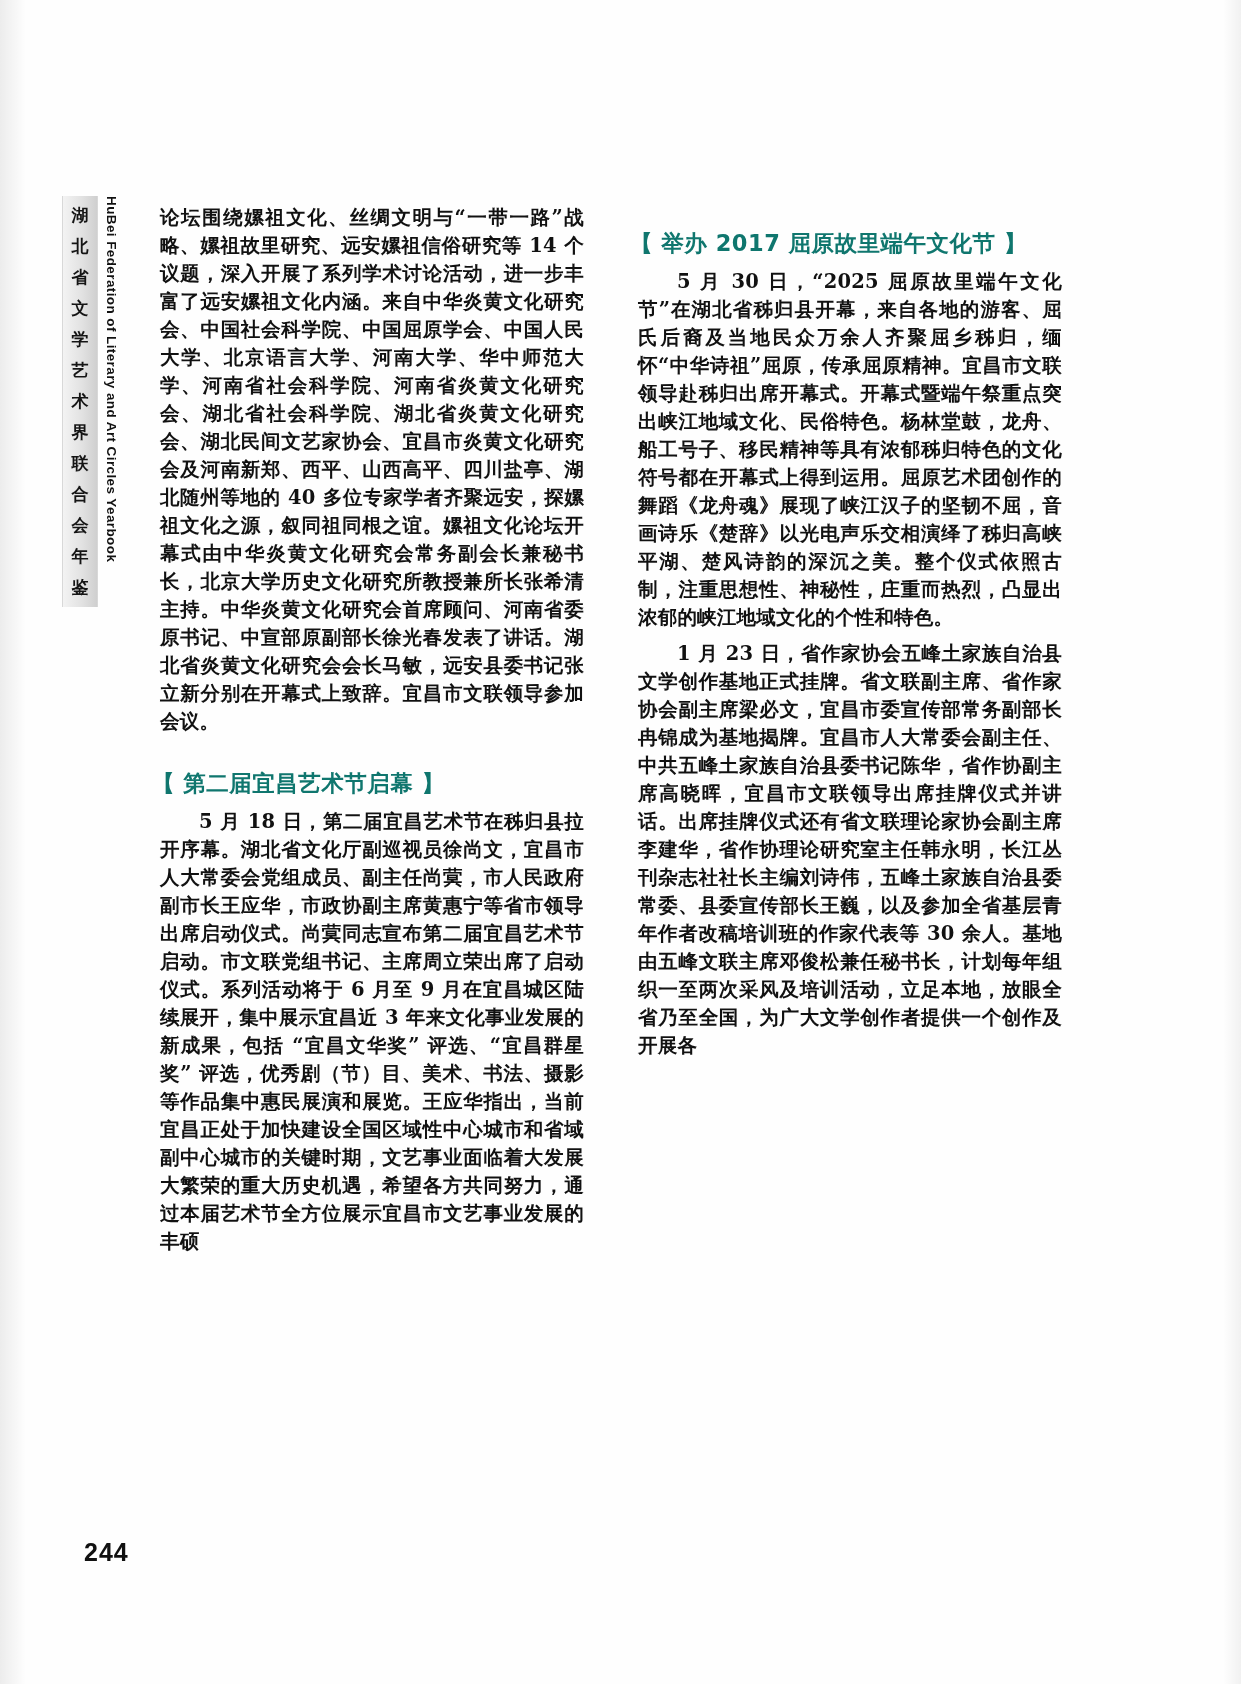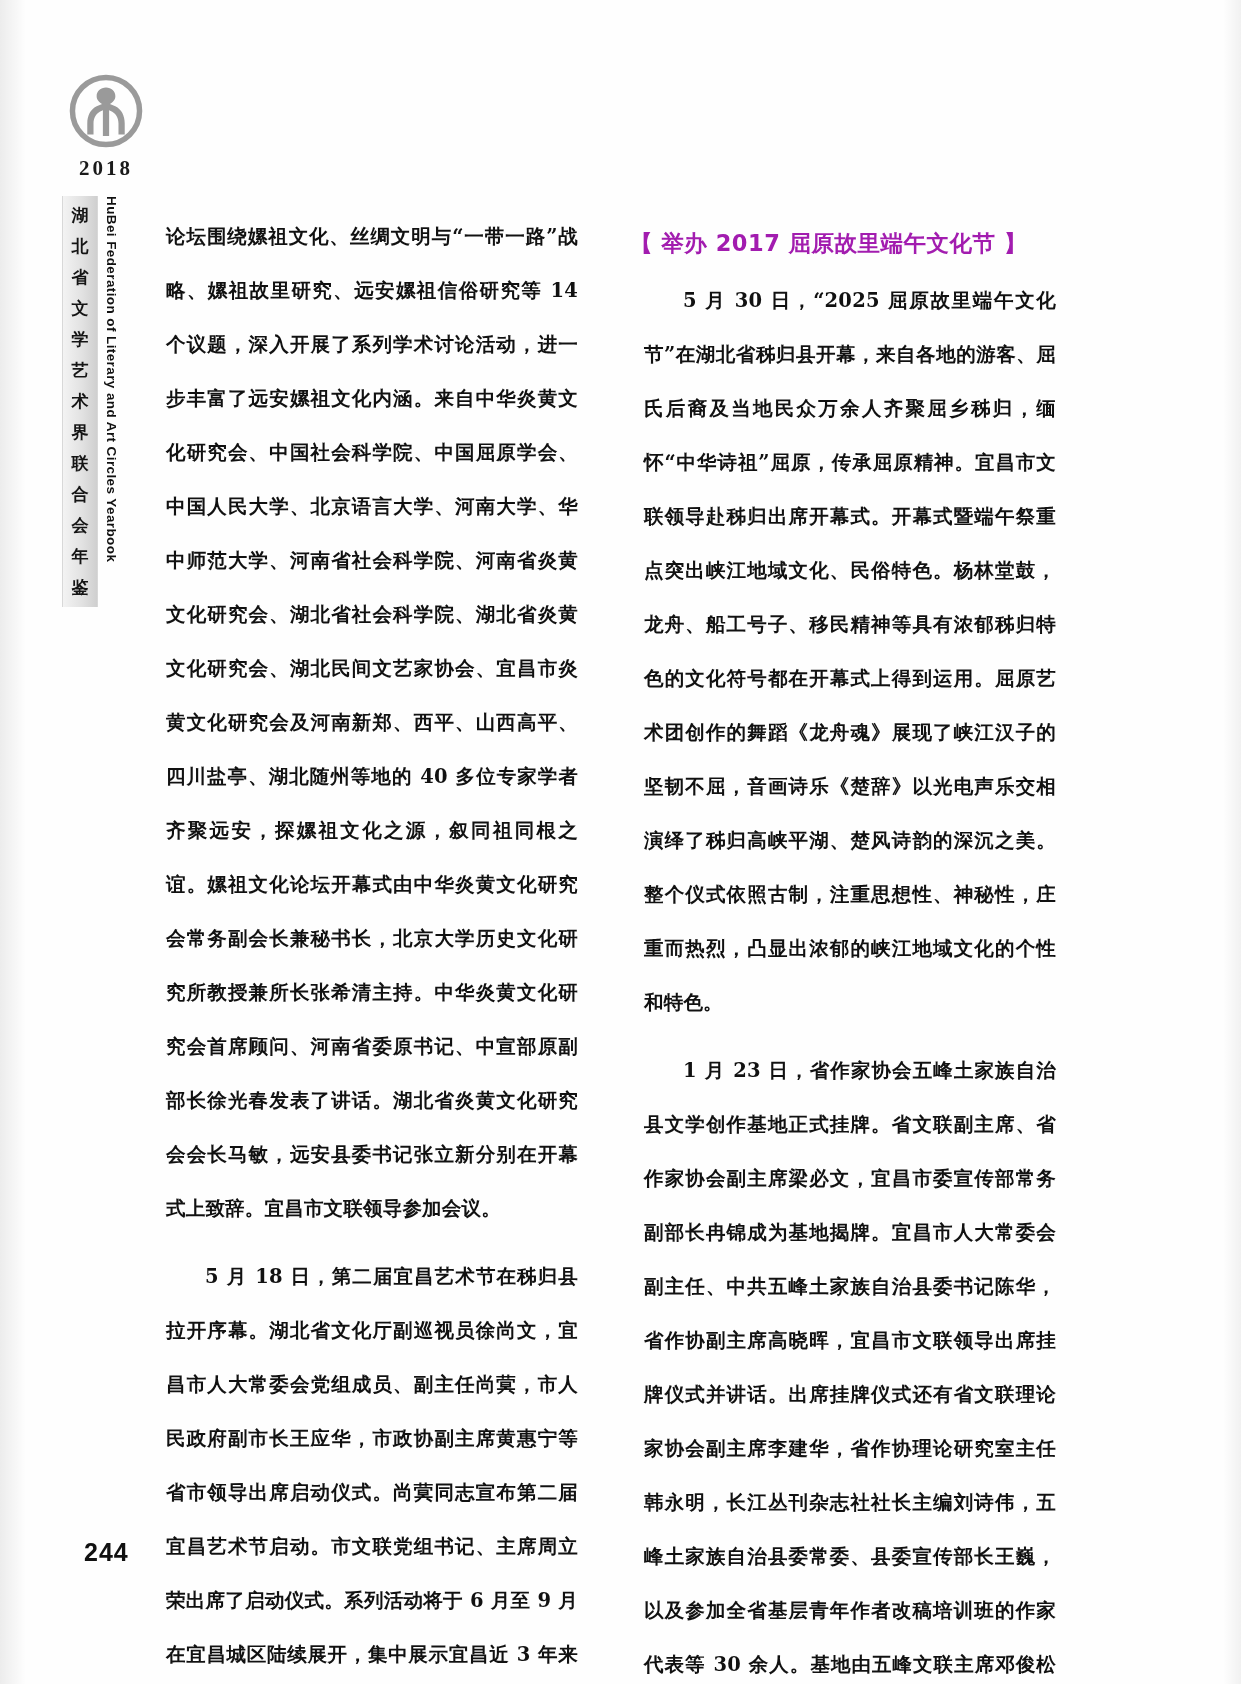--- a/index.html
+++ b/index.html
@@ -121,35 +121,35 @@
     width: 440px;
   }
   .col-left  { left: 0; }
   .col-right { left: 478px; }
 
   .heading {
     font-family: "DejaVu Sans", "Liberation Sans", sans-serif;
     font-weight: bold;
     font-size: 22.5px;
     line-height: 34px;
-    color: #a21caf;
+    color: #0f766e;
     letter-spacing: 0.5px;
     margin: 30px 0 6px 0;
   }
 
   p.body {
     font-family: "DejaVu Serif", "Liberation Serif", serif;
     font-weight: bold;
     font-size: 19.5px;
-    line-height: 54px;
+    line-height: 28px;
     text-align: justify;
     text-justify: inter-ideograph;
     letter-spacing: 0.2px;
     color: #111;
-    margin: 14px;
+    margin: 8px;
   }
   p.body.indent { text-indent: 2em; }
   p.body.cont { text-indent: 0; }
 
   
   #page-number {
     position: absolute;
     left: 84px;
     top: 1538px;
     font-family: "Liberation Sans", sans-serif;
@@ -157,27 +157,20 @@
     font-size: 25px;
     letter-spacing: 1px;
     color: #111;
   }
 </style>
 </head>
 <body>
 
 <div id="page">
 
-  <div id="logo-block">
-    <svg class="logo-mark" viewBox="0 0 100 100">
-      <circle cx="50" cy="50" r="43" fill="none" stroke="#9a9a9a" stroke-width="7"></circle>
-      <path d="M50 20 C43 20 38 25 38 31 C38 36 42 39 45 41 L38 44 C30 48 26 56 26 66 L26 80 L34 80 L34 66 C34 59 37 54 42 51 L46 49 L46 82 L54 82 L54 49 L58 51 C63 54 66 59 66 66 L66 80 L74 80 L74 66 C74 56 70 48 62 44 L55 41 C58 39 62 36 62 31 C62 25 57 20 50 20 Z" fill="#9a9a9a"></path>
-    </svg>
-    <div class="logo-year">2018</div>
-  </div>
 
   <div id="sidebar">
     <div class="sidebar-cn">
         <span>湖</span>
         <span>北</span>
         <span>省</span>
         <span>文</span>
         <span>学</span>
         <span>艺</span>
         <span>术</span>
@@ -187,20 +180,21 @@
         <span>会</span>
         <span>年</span>
         <span>鉴</span>
       </div>
     <div class="sidebar-en">HuBei Federation of Literary and Art Circles Yearbook</div>
   </div>
 
   <div id="columns">
     <div class="col col-left">
         <p class="body cont">论坛围绕嫘祖文化、丝绸文明与“一带一路”战略、嫘祖故里研究、远安嫘祖信俗研究等 14 个议题，深入开展了系列学术讨论活动，进一步丰富了远安嫘祖文化内涵。来自中华炎黄文化研究会、中国社会科学院、中国屈原学会、中国人民大学、北京语言大学、河南大学、华中师范大学、河南省社会科学院、河南省炎黄文化研究会、湖北省社会科学院、湖北省炎黄文化研究会、湖北民间文艺家协会、宜昌市炎黄文化研究会及河南新郑、西平、山西高平、四川盐亭、湖北随州等地的 40 多位专家学者齐聚远安，探嫘祖文化之源，叙同祖同根之谊。嫘祖文化论坛开幕式由中华炎黄文化研究会常务副会长兼秘书长，北京大学历史文化研究所教授兼所长张希清主持。中华炎黄文化研究会首席顾问、河南省委原书记、中宣部原副部长徐光春发表了讲话。湖北省炎黄文化研究会会长马敏，远安县委书记张立新分别在开幕式上致辞。宜昌市文联领导参加会议。</p>
+        <div class="heading">【 第二届宜昌艺术节启幕 】</div>
         <p class="body indent">5 月 18 日，第二届宜昌艺术节在秭归县拉开序幕。湖北省文化厅副巡视员徐尚文，宜昌市人大常委会党组成员、副主任尚蓂，市人民政府副市长王应华，市政协副主席黄惠宁等省市领导出席启动仪式。尚蓂同志宣布第二届宜昌艺术节启动。市文联党组书记、主席周立荣出席了启动仪式。系列活动将于 6 月至 9 月在宜昌城区陆续展开，集中展示宜昌近 3 年来文化事业发展的新成果，包括 “宜昌文华奖” 评选、“宜昌群星奖” 评选，优秀剧（节）目、美术、书法、摄影等作品集中惠民展演和展览。王应华指出，当前宜昌正处于加快建设全国区域性中心城市和省域副中心城市的关键时期，文艺事业面临着大发展大繁荣的重大历史机遇，希望各方共同努力，通过本届艺术节全方位展示宜昌市文艺事业发展的丰硕</p>
       </div>
     <div class="col col-right">
         <div class="heading">【 举办 2017 屈原故里端午文化节 】</div>
         <p class="body indent">5 月 30 日，“2025 屈原故里端午文化节”在湖北省秭归县开幕，来自各地的游客、屈氏后裔及当地民众万余人齐聚屈乡秭归，缅怀“中华诗祖”屈原，传承屈原精神。宜昌市文联领导赴秭归出席开幕式。开幕式暨端午祭重点突出峡江地域文化、民俗特色。杨林堂鼓，龙舟、船工号子、移民精神等具有浓郁秭归特色的文化符号都在开幕式上得到运用。屈原艺术团创作的舞蹈《龙舟魂》展现了峡江汉子的坚韧不屈，音画诗乐《楚辞》以光电声乐交相演绎了秭归高峡平湖、楚风诗韵的深沉之美。整个仪式依照古制，注重思想性、神秘性，庄重而热烈，凸显出浓郁的峡江地域文化的个性和特色。</p>
         <p class="body indent">1 月 23 日，省作家协会五峰土家族自治县文学创作基地正式挂牌。省文联副主席、省作家协会副主席梁必文，宜昌市委宣传部常务副部长冉锦成为基地揭牌。宜昌市人大常委会副主任、中共五峰土家族自治县委书记陈华，省作协副主席高晓晖，宜昌市文联领导出席挂牌仪式并讲话。出席挂牌仪式还有省文联理论家协会副主席李建华，省作协理论研究室主任韩永明，长江丛刊杂志社社长主编刘诗伟，五峰土家族自治县委常委、县委宣传部长王巍，以及参加全省基层青年作者改稿培训班的作家代表等 30 余人。基地由五峰文联主席邓俊松兼任秘书长，计划每年组织一至两次采风及培训活动，立足本地，放眼全省乃至全国，为广大文学创作者提供一个创作及开展各</p>
       </div>
   </div>
 
   <div id="page-number">244</div>

